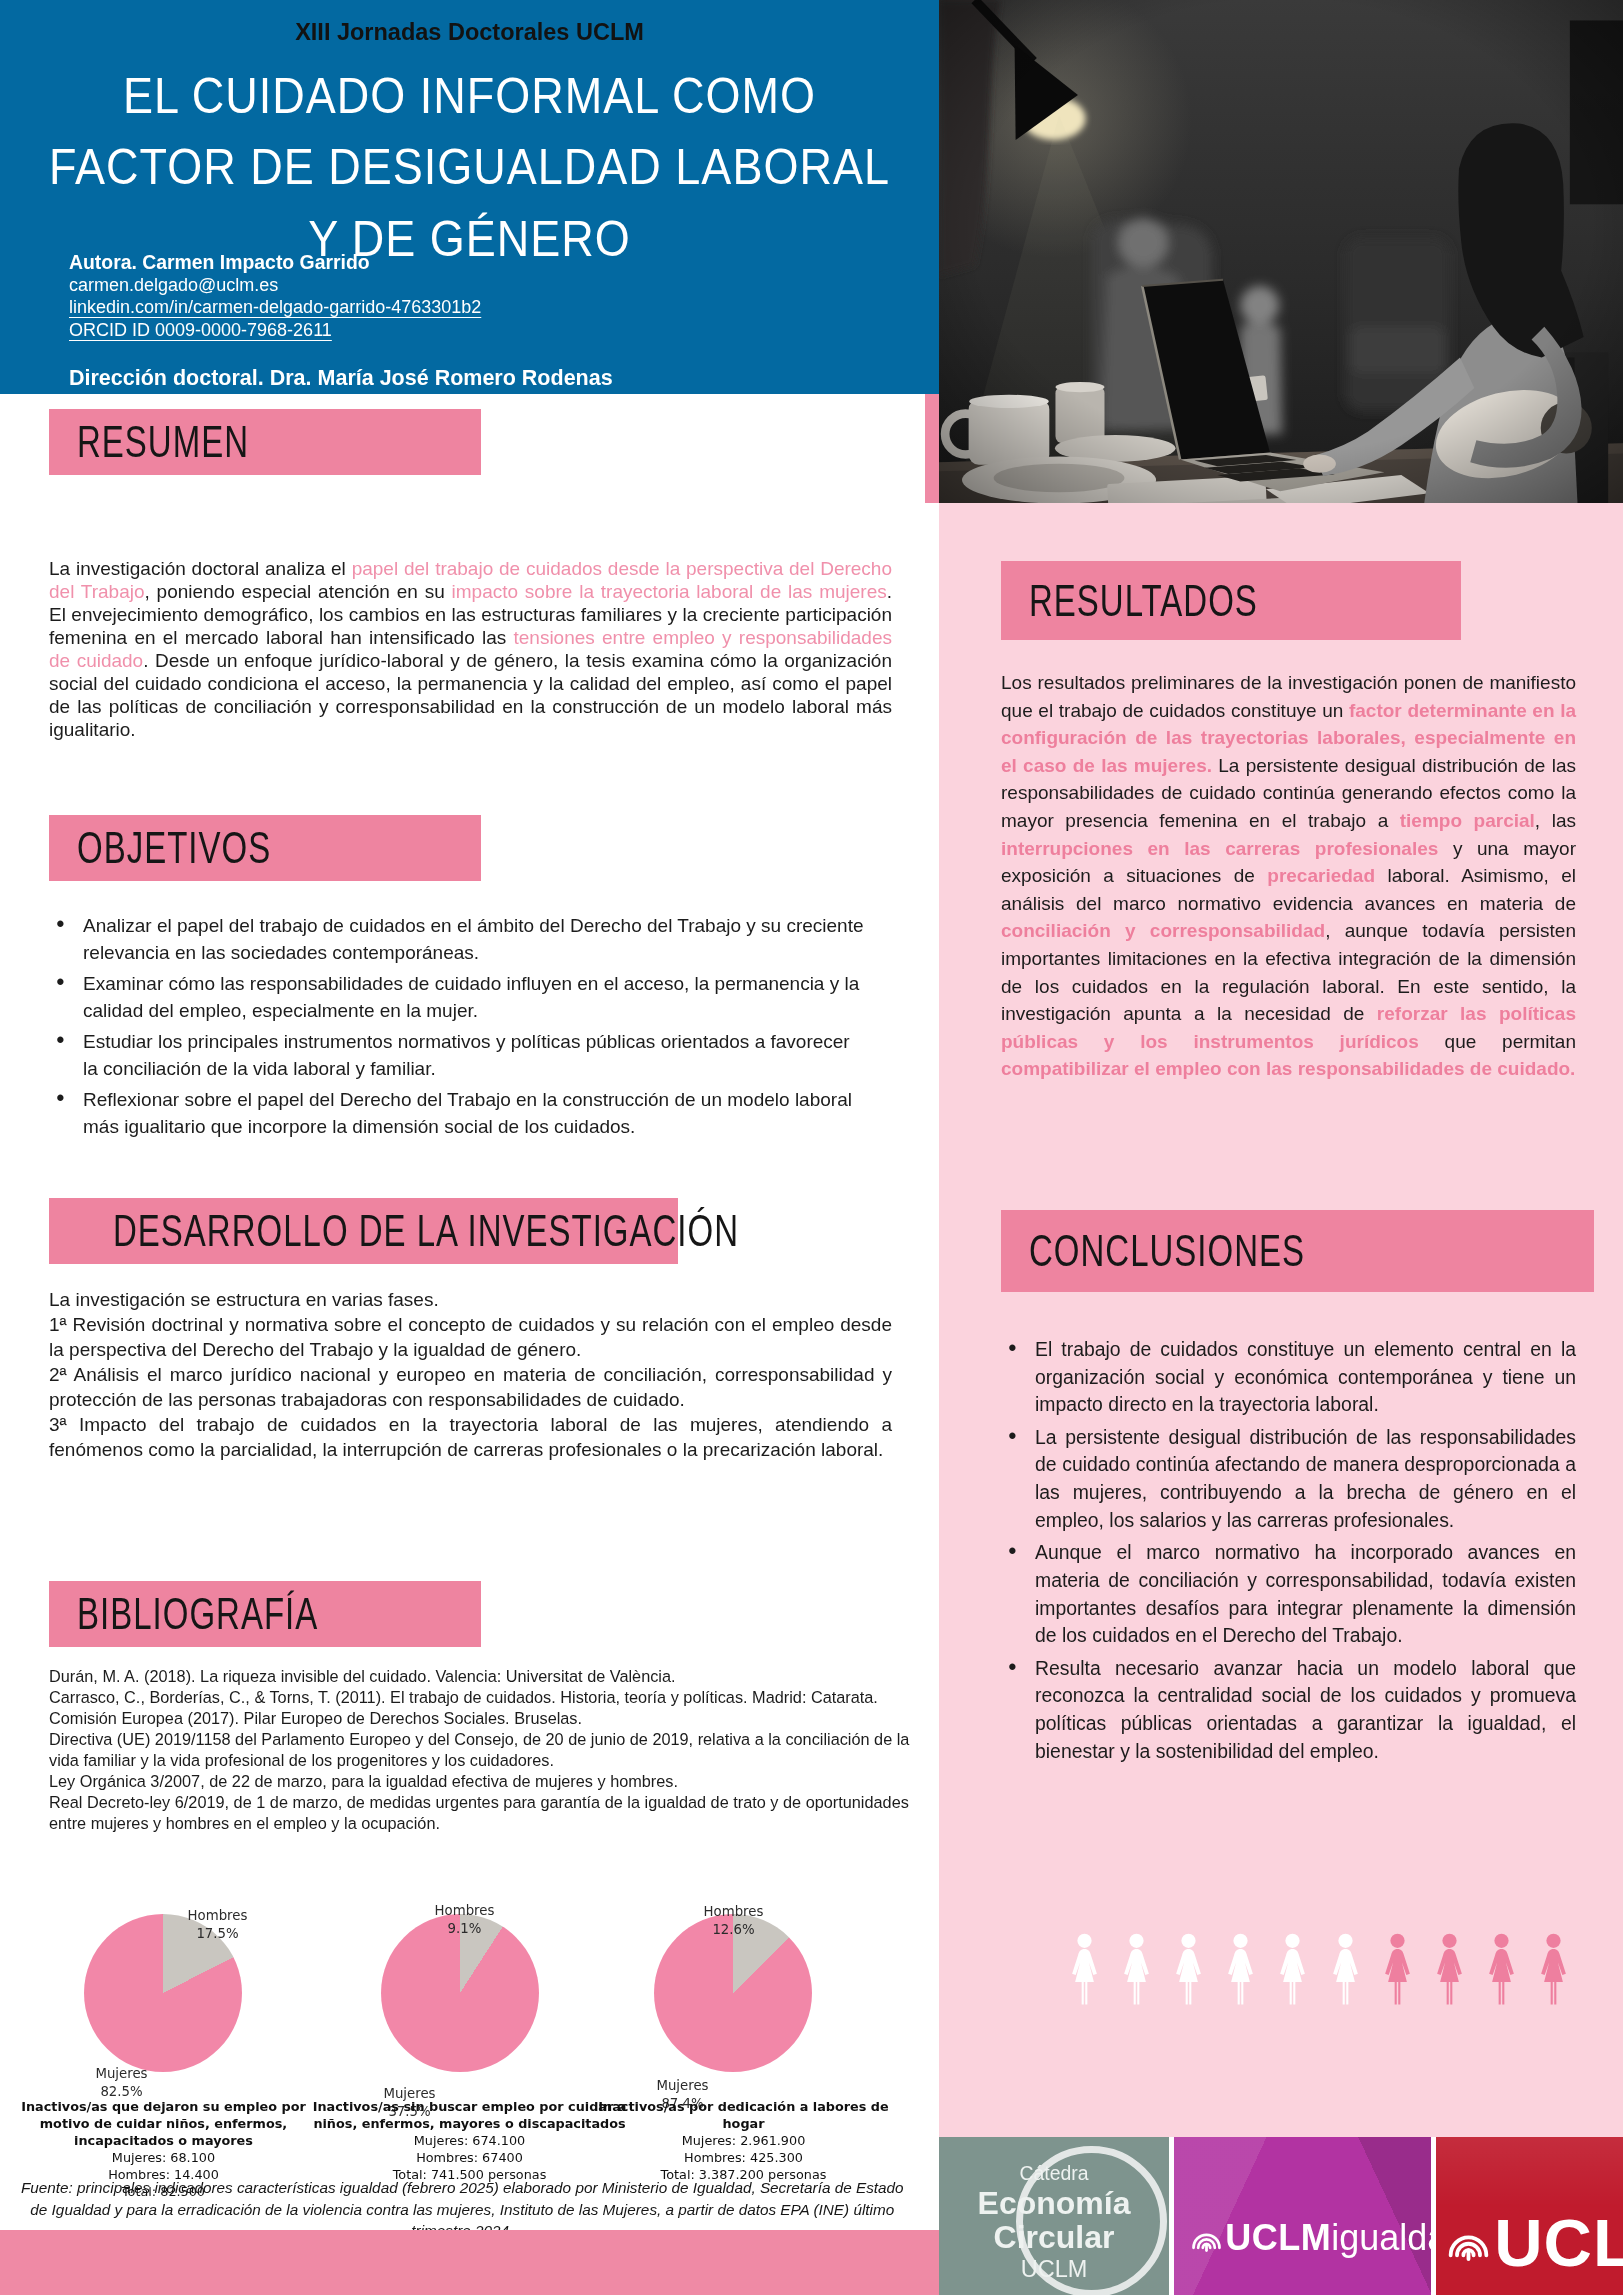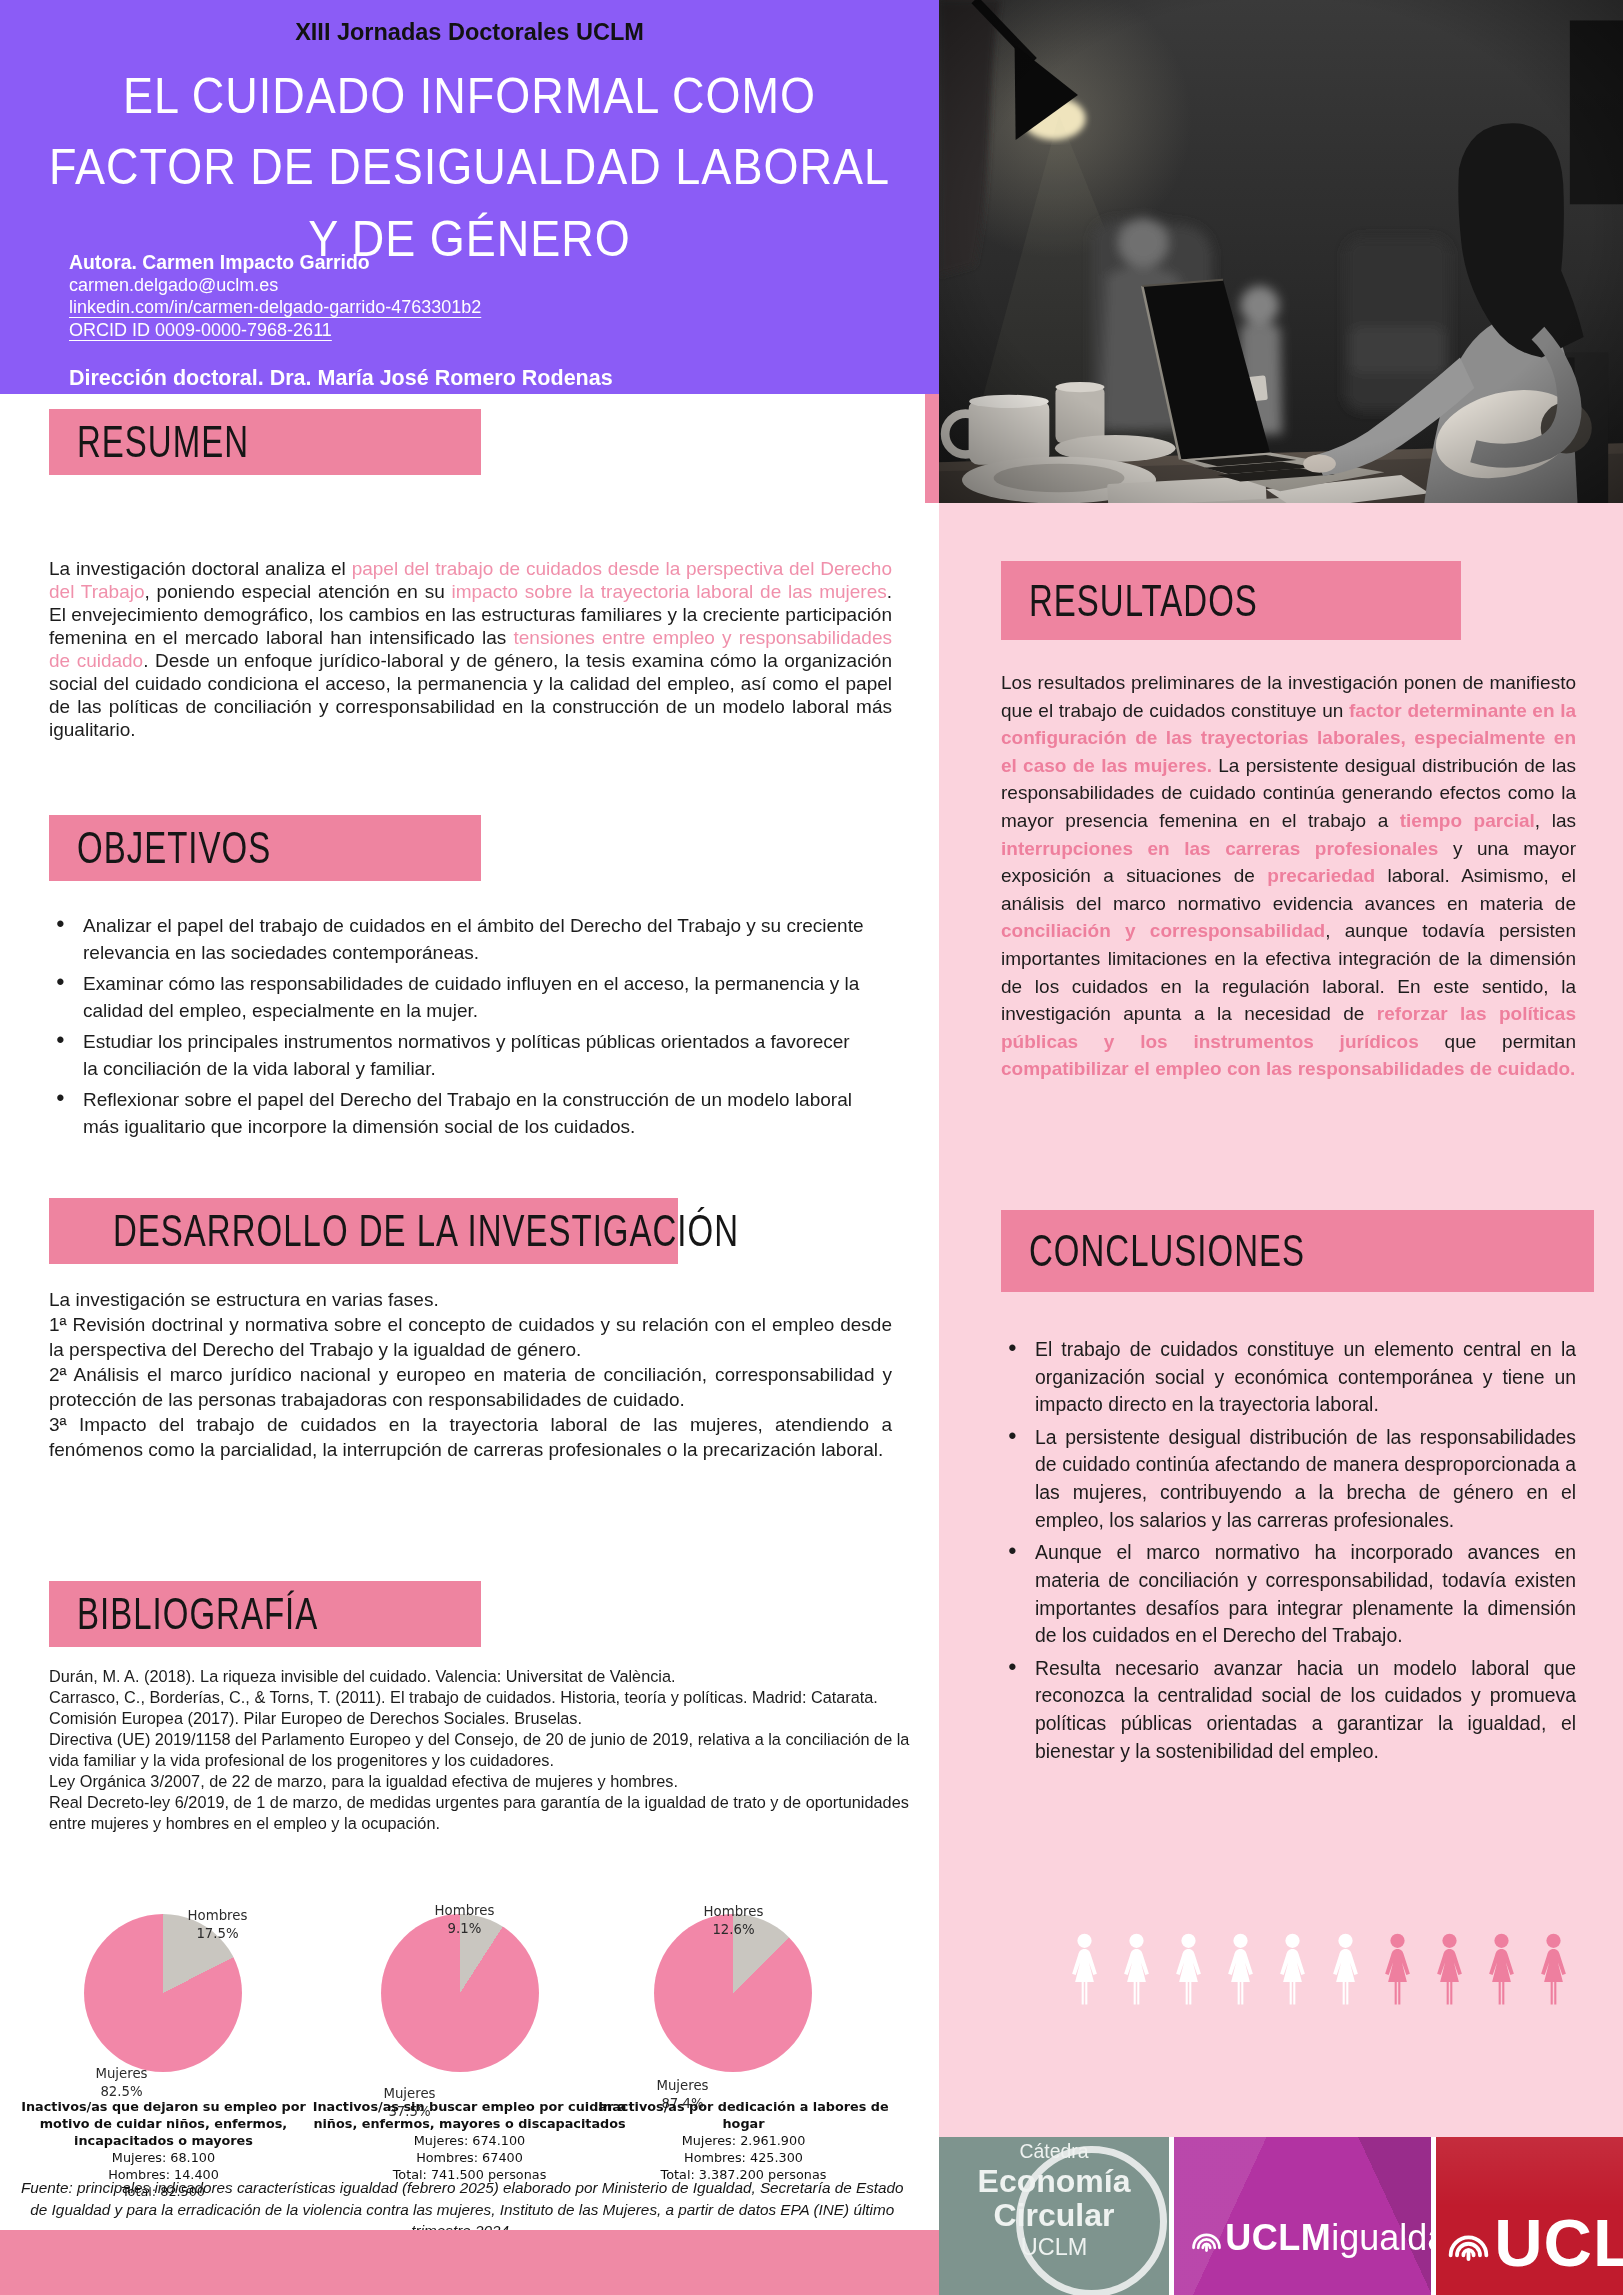--- a/index.html
+++ b/index.html
@@ -1,20 +1,20 @@
 <!DOCTYPE html>
 <html style="font-size:8.2px"><head>
 <meta charset="utf-8">
 <style>
   html,body{margin:0;padding:0;background:#fff;}
   .poster{position:relative;width:1624px;height:2295px;background:#ffffff;overflow:hidden;
           font-family:"Liberation Sans",sans-serif;color:#1c1c1c;}
 
   
-  .header-band{position:absolute;left:0;top:0;width:939px;height:394px;background:#8b5cf6;}
+  .header-band{position:absolute;left:0;top:0;width:939px;height:394px;background:#0369a1;}
   .kicker{position:absolute;left:0;top:19.4px;width:939px;text-align:center;
           font-size:23.5px;font-weight:bold;color:#121212;}
   .title{position:absolute;left:0;top:60px;width:939px;text-align:center;color:#ffffff;
          font-size:45px;font-weight:300;line-height:64px;transform:scaleY(1.12);transform-origin:top center;
          letter-spacing:1px;}
   .author{position:absolute;left:69px;top:251px;color:#ffffff;font-size:18px;line-height:22.5px;}
   .a-bold{font-weight:bold;font-size:19.4px;}
   .u{text-decoration:underline;text-underline-offset:3.6px;}
   .direction{position:absolute;left:69px;top:366px;color:#ffffff;font-size:21.5px;font-weight:bold;}
 
@@ -57,21 +57,21 @@
   .people{position:absolute;left:1061px;top:1927px;width:516px;height:82px;
           display:flex;gap:7.2px;align-items:flex-end;justify-content:center;}
 
   
   .bottom-strip{position:absolute;left:0;top:2230px;width:1624px;height:65px;background:#ef8aa5;}
   .logo{position:absolute;top:2137px;height:158px;overflow:hidden;}
   .logo-gap{position:absolute;top:2137px;width:5.1px;height:158px;background:#ffffff;}
   .logo1{left:939px;width:230px;background:#7e948e;}
   .logo1 .ring{position:absolute;left:77px;top:9.2px;width:137px;height:137px;border-radius:50%;
                border:7.7px solid rgba(255,255,255,0.78);}
-  .logo1 .lines{position:relative;text-align:center;color:#eef2f0;padding-top:3px;}
+  .logo1 .lines{position:relative;text-align:center;color:#eef2f0;padding-top:25px;}
   .l1-s{font-size:19.4px;line-height:23.5px;}
   .l1-b{font-size:32px;line-height:34px;font-weight:700;}
   .l1-m{font-size:23.5px;line-height:30px;}
   .logo2{left:1174px;width:257px;background:#b233a2;}
   .logo2 .facet1{position:absolute;left:0;top:0;width:100%;height:100%;
                  background:linear-gradient(115deg, rgba(255,255,255,0.10) 0 28%, rgba(0,0,0,0) 28%);}
   .logo2 .facet2{position:absolute;left:0;top:0;width:100%;height:100%;
                  background:linear-gradient(245deg, rgba(0,0,0,0.14) 0 22%, rgba(0,0,0,0) 22%);}
   .logo-row{position:absolute;left:14.3px;bottom:36px;display:flex;align-items:center;white-space:nowrap;color:#fff;}
   .l2-bold{font-size:36px;font-weight:bold;letter-spacing:0.5px;}

